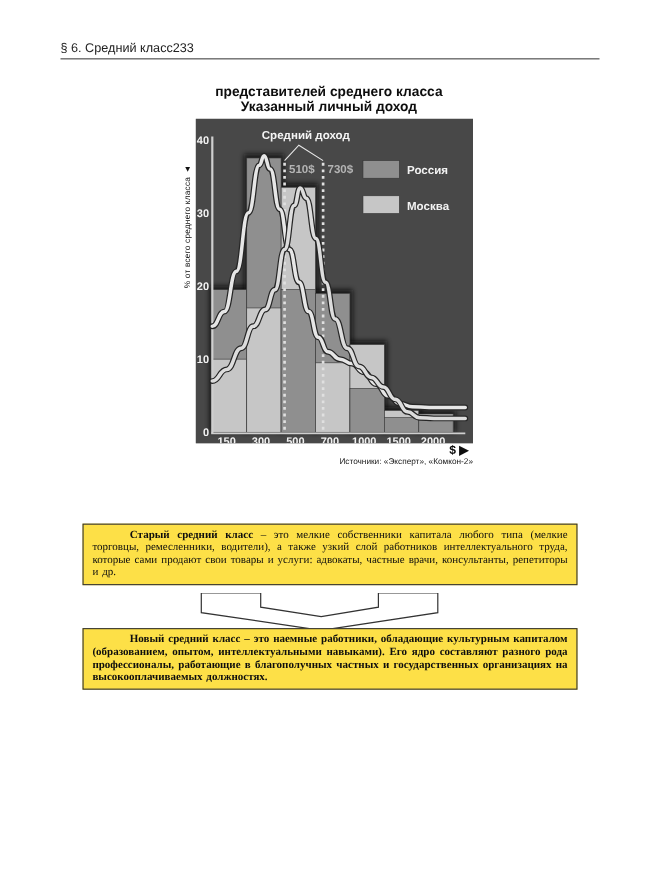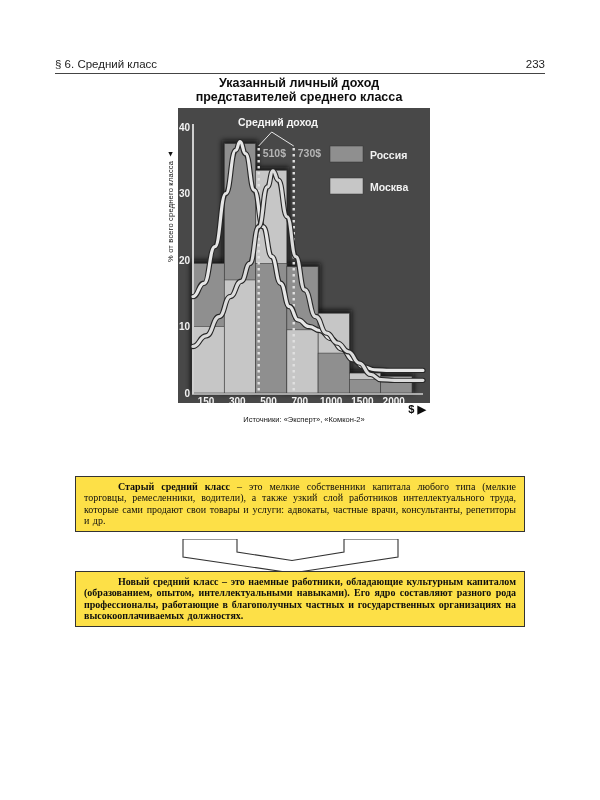--- a/index.html
+++ b/index.html
@@ -3,23 +3,23 @@
 <meta charset="utf-8">
 <style>
   html,body{margin:0;padding:0;}
   body{
     width:600px;height:800px;background:#ffffff;position:relative;
     font-family:"Liberation Serif",serif;color:#111;overflow:hidden;
   }
   
   .runhead{
     position:absolute;left:55px;top:38px;width:490px;
-    display:flex;justify-content:space-between;align-items:flex-end;
+    display:flex;align-items:flex-end;
     border-bottom:1.3px solid #444;padding-bottom:3px;
-    font-family:"Liberation Sans",sans-serif;font-size:11.5px;color:#222;margin-top:20px;
+    font-family:"Liberation Sans",sans-serif;font-size:11.5px;color:#222;
   }
   
   .figure{position:absolute;left:166px;top:76px;width:266px;}
   .fig-title{
     font-family:"Liberation Sans",sans-serif;font-weight:bold;font-size:12.5px;
     line-height:1.12;text-align:center;color:#0d0d0d;margin:0 0 4px 0;
   }
   .chart-wrap{position:relative;margin-left:12px;}
   .ylabel{
     position:absolute;left:-12px;top:2px;height:152px;
@@ -27,43 +27,43 @@
     font-family:"Liberation Sans",sans-serif;font-size:7.5px;color:#111;
     white-space:nowrap;letter-spacing:.2px;
   }
   svg#plot{display:block;background:#484848;}
   svg#plot text.tick{font:bold 10px "Liberation Sans",sans-serif;}
   svg#plot text.mklbl{font:bold 10.5px "Liberation Sans",sans-serif;}
   svg#plot text.mktitle{font:bold 10.5px "Liberation Sans",sans-serif;}
   svg#plot text.lg{font:bold 10.5px "Liberation Sans",sans-serif;}
   .fig-bottom{position:relative;margin-left:12px;width:252px;font-family:"Liberation Sans",sans-serif;}
   .xunit{position:absolute;right:4px;top:0px;font-weight:bold;font-size:11px;color:#0d0d0d;}
-  .source{text-align:center;font-size:7.5px;color:#151515;padding-top:12px;}
+  .source{text-align:right;font-size:7.5px;color:#151515;padding-top:12px;}
   
   .defbox{
     position:absolute;left:75px;width:432px;border:1.2px solid #333;background:#fde047;
     padding:4px 8px 5px 8px;font-size:10px;line-height:1.13;text-align:justify;color:#0e0e0e;
   }
   .defbox p{margin:0;text-indent:34px;word-spacing:1px;}
   #box-old{top:476px;}
   #box-new{top:571px;font-weight:bold;}
   .connector{position:absolute;left:75px;top:539px;width:450px;height:35px;}
 </style>
 </head>
 <body>
 
 <div class="runhead">
   <span>§ 6. Средний класс</span>
   <span>233</span>
 </div>
 
 <div class="figure">
   <div class="fig-title">
+    <div>представителей среднего класса</div>
     <div>Указанный личный доход</div>
-    <div>представителей среднего класса</div>
   </div>
   <div class="chart-wrap">
     <div class="ylabel">% от всего среднего класса ▲</div>
     <svg id="plot" width="252" height="295">
         <rect x="0" y="0" width="252" height="295" fill="#484848"></rect>
         <defs>
           <filter id="hblur" x="-30%" y="-30%" width="160%" height="160%">
             <feGaussianBlur stdDeviation="2.4"></feGaussianBlur>
           </filter>
         </defs>

